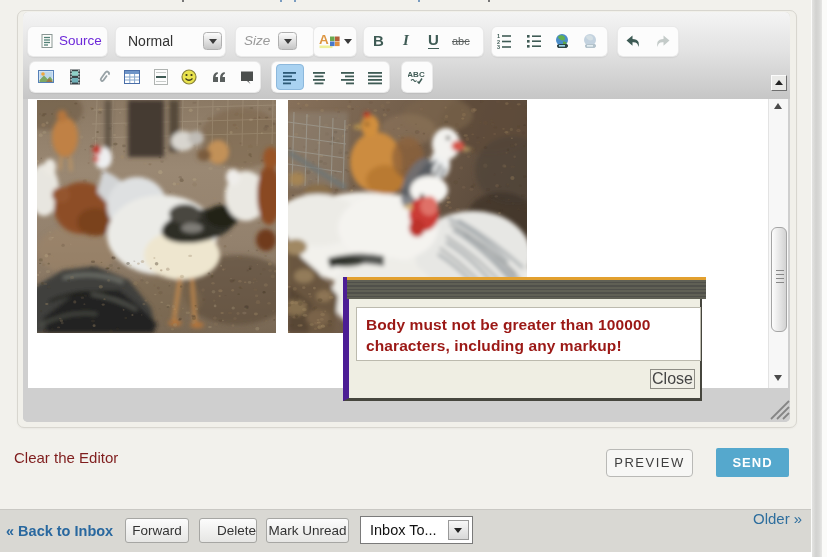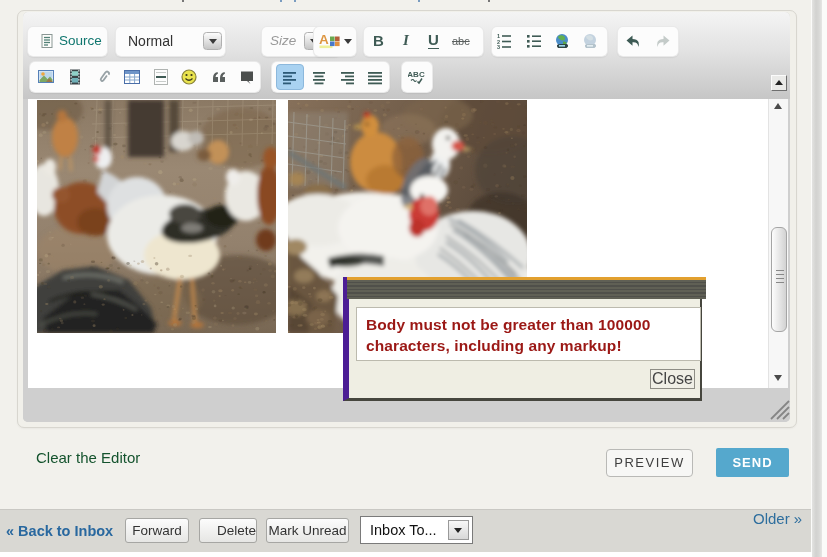--- a/index.html
+++ b/index.html
@@ -1104,33 +1104,33 @@
         <svg width="16" height="16" viewBox="0 0 16 16">
           <rect x="3" y="1.5" width="10" height="13" fill="#fdfdfb" stroke="#8a9794" stroke-width="1"></rect>
           <g stroke="#528076" stroke-width="1.3">
             <line x1="5" y1="4.5" x2="11" y2="4.5"></line>
             <line x1="5" y1="7" x2="11" y2="7"></line>
             <line x1="5" y1="9.5" x2="11" y2="9.5"></line>
             <line x1="5" y1="12" x2="9" y2="12"></line>
           </g>
         </svg>
       </span>
-  <span style="position:absolute;left:31px;top:6px;font-size:13.5px;color:#0f766e;">Source</span>
+  <span style="position:absolute;left:31px;top:6px;font-size:13.5px;color:#6d28d9;">Source</span>
 </div>
 <div class="tbtn r1" style="left:116px;width:109px;">
   <span style="position:absolute;left:12px;top:6px;font-size:14px;color:#333;">Normal</span>
   <div class="ddarrowbtn" style="left:87px;">
         <span>
           <svg width="8" height="5" viewBox="0 0 8 5">
             <path d="M0 0 L8 0 L4.0 5 Z" fill="#3a3a3a"></path>
           </svg>
         </span>
       </div>
 </div>
-<div class="tbtn r1" style="left:236px;width:78px;margin-left:26px;">
+<div class="tbtn r1" style="left:236px;width:78px;">
   <span style="position:absolute;left:8px;top:6px;font-size:13.5px;color:#9a9a9a;font-style:italic;">Size</span>
   <div class="ddarrowbtn" style="left:42px;">
         <span>
           <svg width="8" height="5" viewBox="0 0 8 5">
             <path d="M0 0 L8 0 L4.0 5 Z" fill="#3a3a3a"></path>
           </svg>
         </span>
       </div>
 </div>
 <div class="tbtn r1" style="left:314px;width:42px;">
@@ -1341,21 +1341,21 @@
 
 <div class="abs" id="dlg">
   <div id="dlgamber"></div>
   <div id="dlgtitle"></div>
   <div id="dlgmsgbox">
         <div id="dlgmsg">Body must not be greater than 100000<br>characters, including any markup!</div>
       </div>
   <div id="dlgclose">Close</div>
 </div>
 
-<div class="abs" style="left:36px;top:449px;font-size:15px;color:#14532d;">Clear the Editor</div>
+<div class="abs" style="left:14px;top:449px;font-size:15px;color:#7f1d1d;">Clear the Editor</div>
 <div class="abs" style="left:606px;top:449px;width:87px;height:28px;background:#f7f7f5;border:1px solid #b9b9b6;border-radius:4px;font-size:13px;color:#3f3f3f;letter-spacing:1.5px;text-align:center;line-height:26px;">PREVIEW</div>
 <div class="abs" style="left:716px;top:448px;width:73px;height:29px;background:#55a8cd;border-radius:2px;font-size:13px;font-weight:bold;color:#fff;letter-spacing:1px;text-align:center;line-height:29px;">SEND</div>
 
 <div class="abs" id="botbar">
   <span style="position:absolute;left:6px;top:13px;font-size:14.5px;font-weight:bold;color:#29689f;">« Back to Inbox</span>
   <div class="bbtn" style="left:125px;width:64px;">Forward</div>
   <div class="bbtn" style="left:199px;width:58px;text-align:right;">Delete</div>
   <div class="bbtn" style="left:266px;width:83px;">Mark Unread</div>
   <div style="position:absolute;left:360px;top:6px;width:113px;height:28px;background:#fff;border:1px solid #7a7a7a;">
     <span style="position:absolute;left:9px;top:5px;font-size:14.5px;color:#111;">Inbox To...</span>

